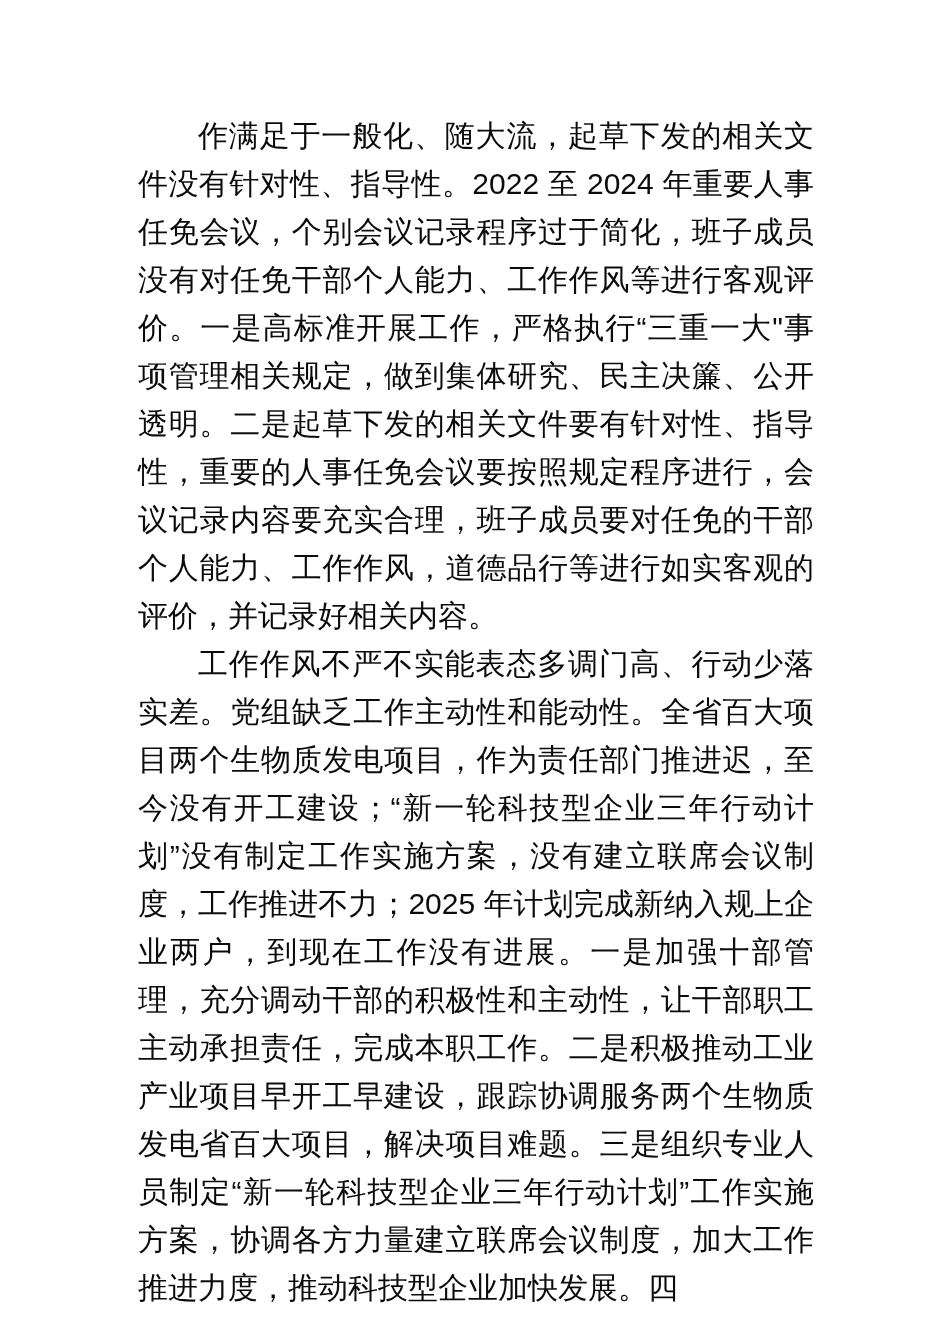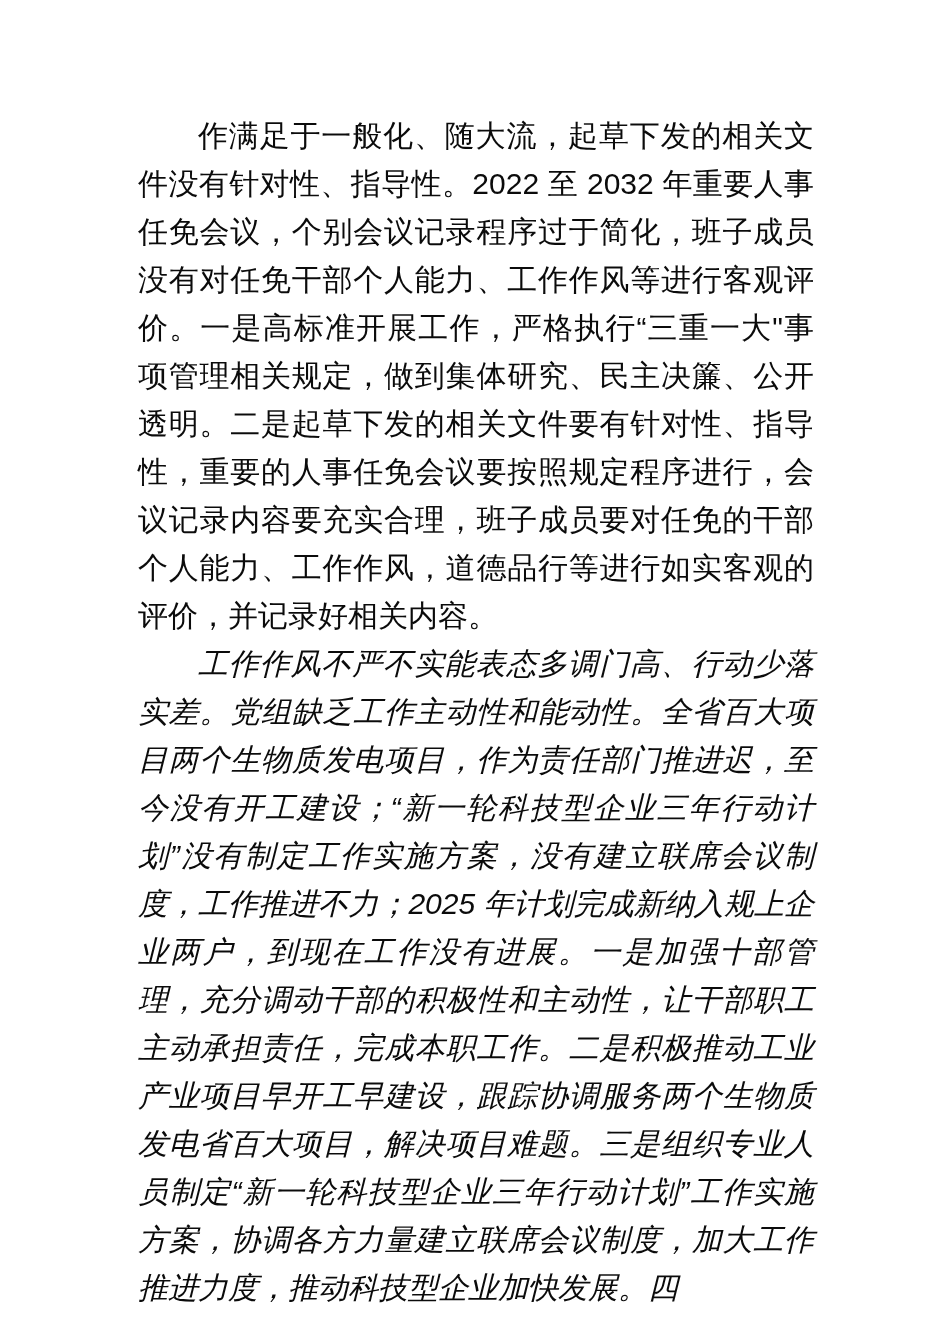--- a/index.html
+++ b/index.html
@@ -35,24 +35,23 @@
     text-align: justify;
     text-justify: inter-ideograph;
     text-indent: 60px;
     letter-spacing: 0px;
     word-break: break-all;
     color: #0b0b0b;
     font-weight: 400;
   }
   .para + .para {
     margin-top: 0px;
-    font-style: italic;
   }
 </style>
 </head>
 <body>
 
 <div class="page">
   <div class="text-block">
-    <p class="para">作满足于一般化、随大流，起草下发的相关文件没有针对性、指导性。2022 至 2032 年重要人事任免会议，个别会议记录程序过于简化，班子成员没有对任免干部个人能力、工作作风等进行客观评价。一是高标准开展工作，严格执行“三重一大"事项管理相关规定，做到集体研究、民主决簾、公开透明。二是起草下发的相关文件要有针对性、指导性，重要的人事任免会议要按照规定程序进行，会议记录内容要充实合理，班子成员要对任免的干部个人能力、工作作风，道德品行等进行如实客观的评价，并记录好相关内容。</p>
+    <p class="para">作满足于一般化、随大流，起草下发的相关文件没有针对性、指导性。2022 至 2024 年重要人事任免会议，个别会议记录程序过于简化，班子成员没有对任免干部个人能力、工作作风等进行客观评价。一是高标准开展工作，严格执行“三重一大"事项管理相关规定，做到集体研究、民主决簾、公开透明。二是起草下发的相关文件要有针对性、指导性，重要的人事任免会议要按照规定程序进行，会议记录内容要充实合理，班子成员要对任免的干部个人能力、工作作风，道德品行等进行如实客观的评价，并记录好相关内容。</p>
     <p class="para">工作作风不严不实能表态多调门高、行动少落实差。党组缺乏工作主动性和能动性。全省百大项目两个生物质发电项目，作为责任部门推进迟，至今没有开工建设；“新一轮科技型企业三年行动计划”没有制定工作实施方案，没有建立联席会议制度，工作推进不力；2025 年计划完成新纳入规上企业两户，到现在工作没有进展。一是加强十部管理，充分调动干部的积极性和主动性，让干部职工主动承担责任，完成本职工作。二是积极推动工业产业项目早开工早建设，跟踪协调服务两个生物质发电省百大项目，解决项目难题。三是组织专业人员制定“新一轮科技型企业三年行动计划”工作实施方案，协调各方力量建立联席会议制度，加大工作推进力度，推动科技型企业加快发展。四</p>
   </div>
 </div>
 
 </body></html>

